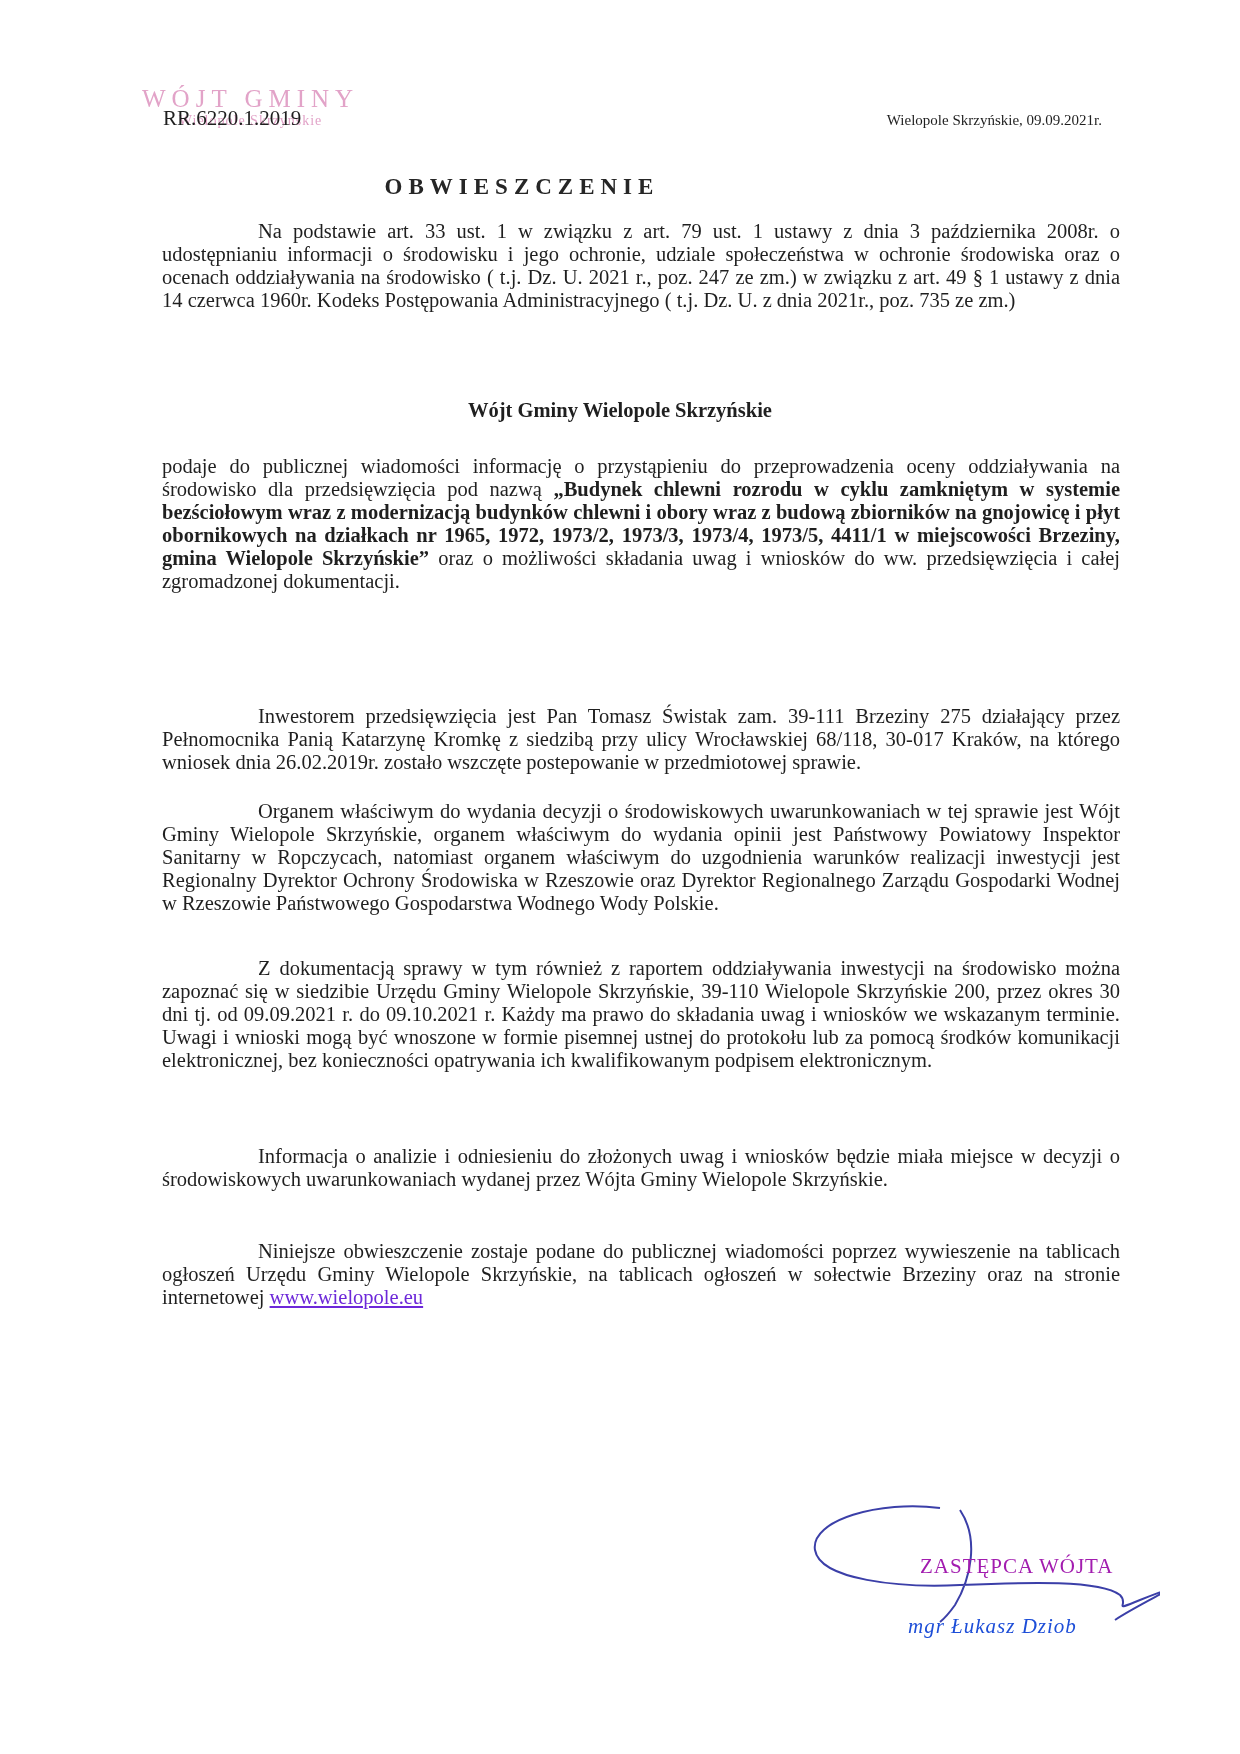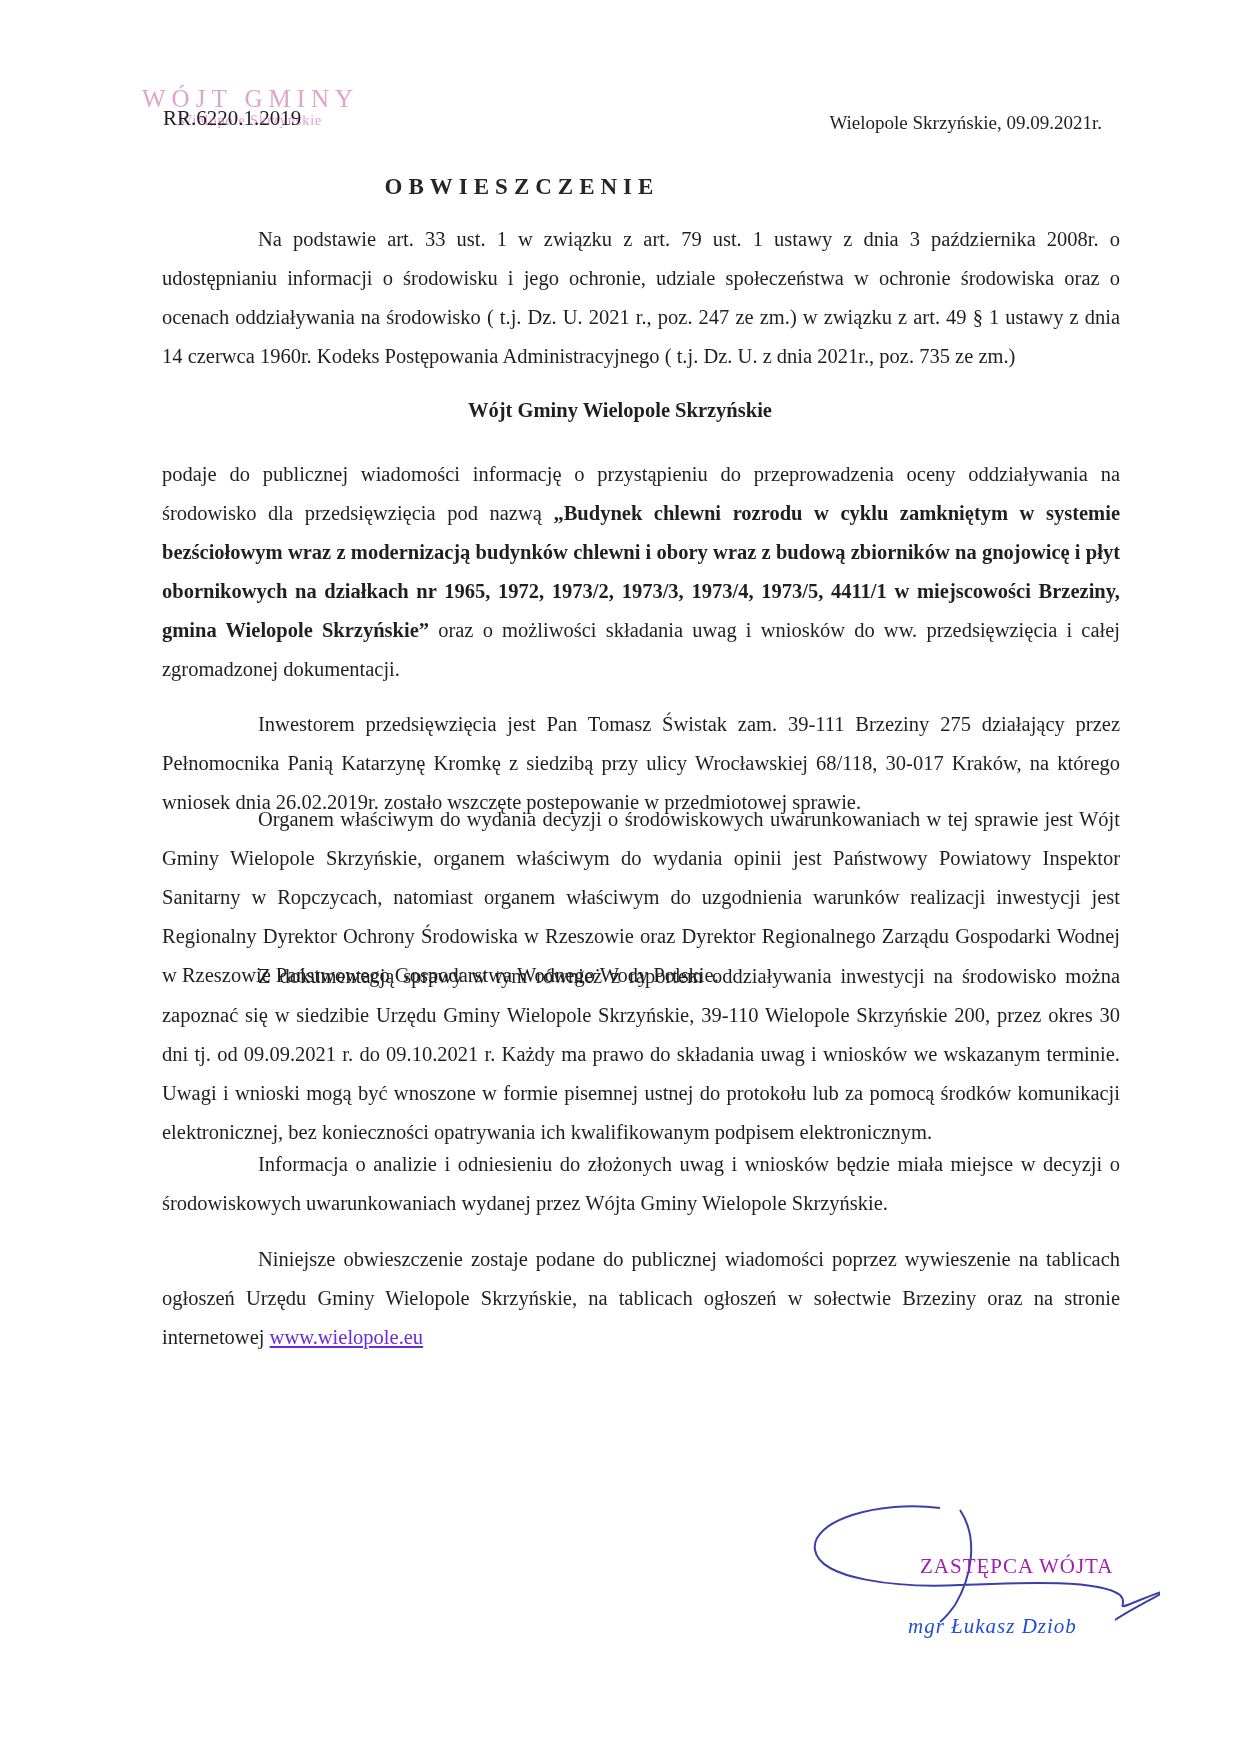--- a/index.html
+++ b/index.html
@@ -3,24 +3,24 @@
 <meta charset="utf-8">
 <style>
   html, body { margin:0; padding:0; background:#ffffff; }
   body { width:1240px; height:1754px; position:relative; overflow:hidden;
          font-family:"Liberation Serif", serif; color:#1f1f1f; }
   .stamp { position:absolute; left:142px; top:46px; color:#e2a3c8; text-align:center;
            font-family:"Liberation Serif", serif; line-height:1; }
   .stamp .l1 { font-size:25px; letter-spacing:6px;margin-top:40px; }
   .stamp .l2 { font-size:14px; letter-spacing:1px; margin-top:3px; }
   .ref { position:absolute; left:163px; top:106px; font-size:21px; }
-  .date { position:absolute; right:138px; top:112px; font-size:19px; }
+  .date { position:absolute; right:138px; top:112px; font-size:15px; }
   .title { position:absolute; left:0; width:1044px; top:174px; text-align:center;
            font-size:23px; font-weight:bold; letter-spacing:6px; color:#262626; }
-  .para { position:absolute; left:162px; width:958px; font-size:20.5px; line-height:39px;
+  .para { position:absolute; left:162px; width:958px; font-size:20.5px; line-height:23px;
           text-align:justify; font-stretch:condensed; }
   .indent { text-indent:96px; }
   .center { position:absolute; left:0; width:1240px; text-align:center; font-size:20.5px; font-weight:bold; }
   b { font-weight:bold; }
   a.link { color:#6d28d9; text-decoration:underline; }
   .sign { position:absolute; left:780px; top:1500px; width:380px; height:170px; }
   .sign .s1 { position:absolute; left:140px; top:54px; color:#a21caf; font-size:21px; letter-spacing:1px; }
   .sign .s2 { position:absolute; left:128px; top:114px; color:#1d4ed8; font-size:21px; font-style:italic; letter-spacing:1px; }
   .sign svg { position:absolute; left:0; top:0; }
 </style>

